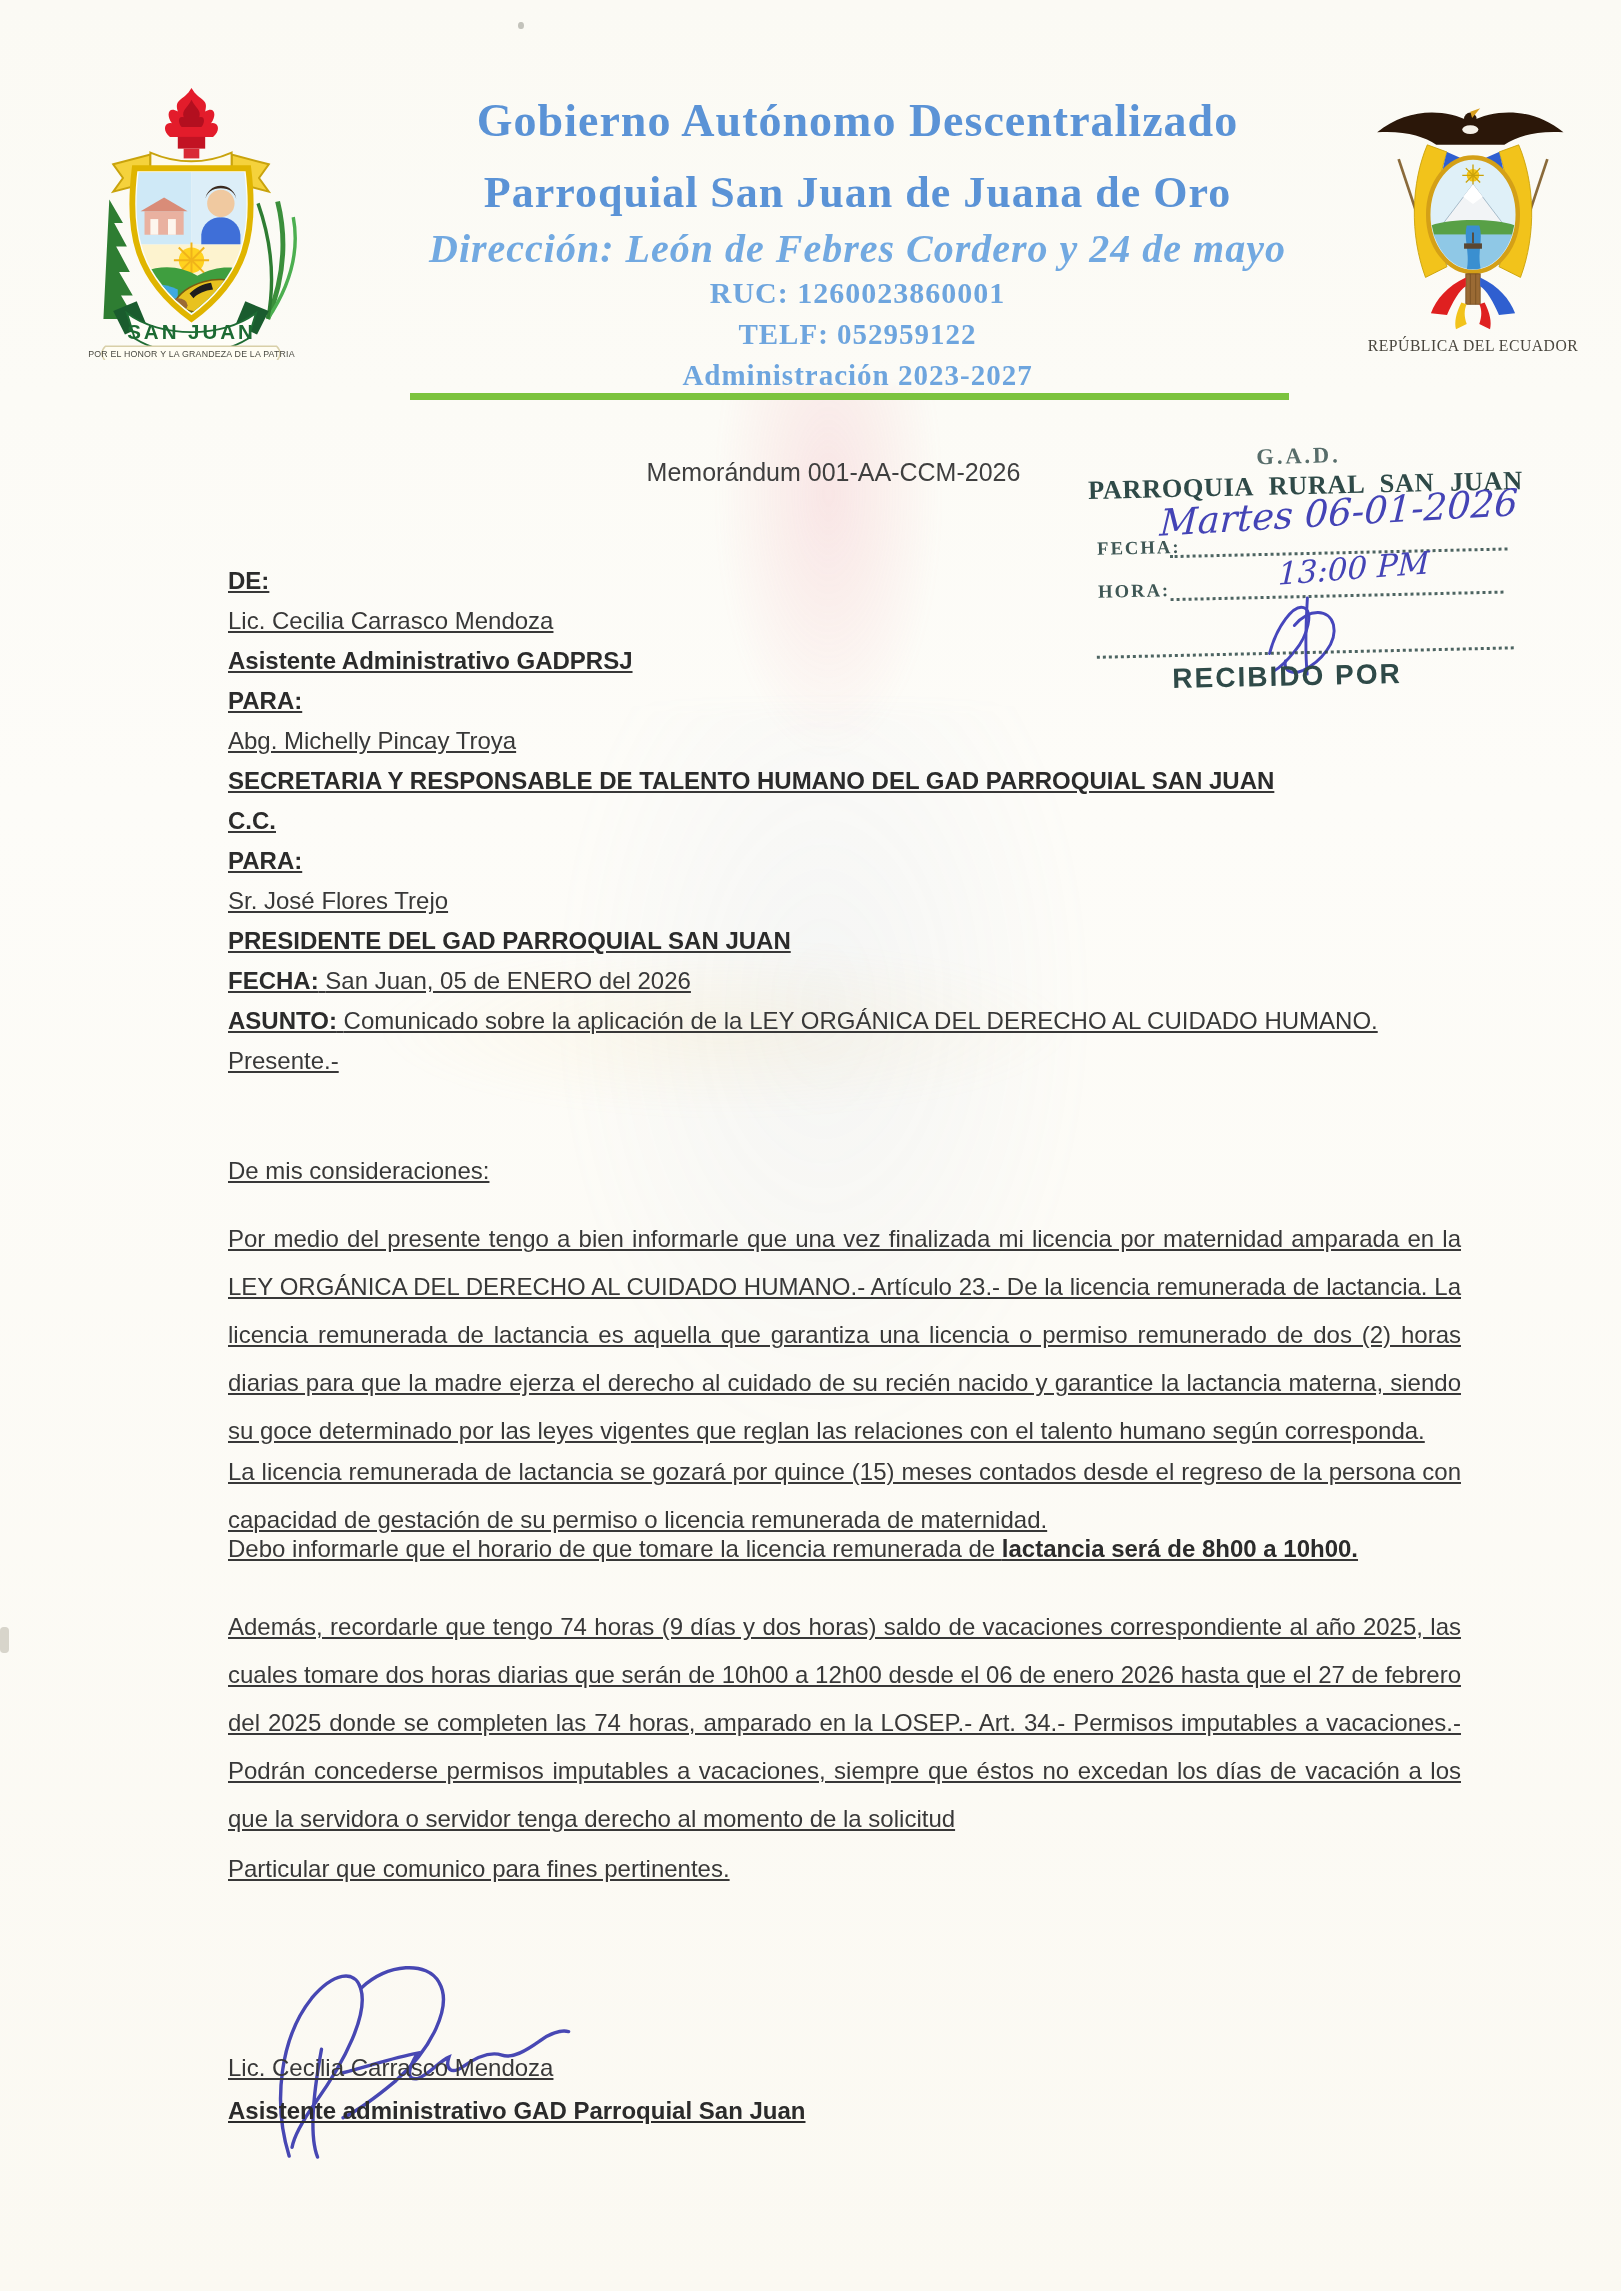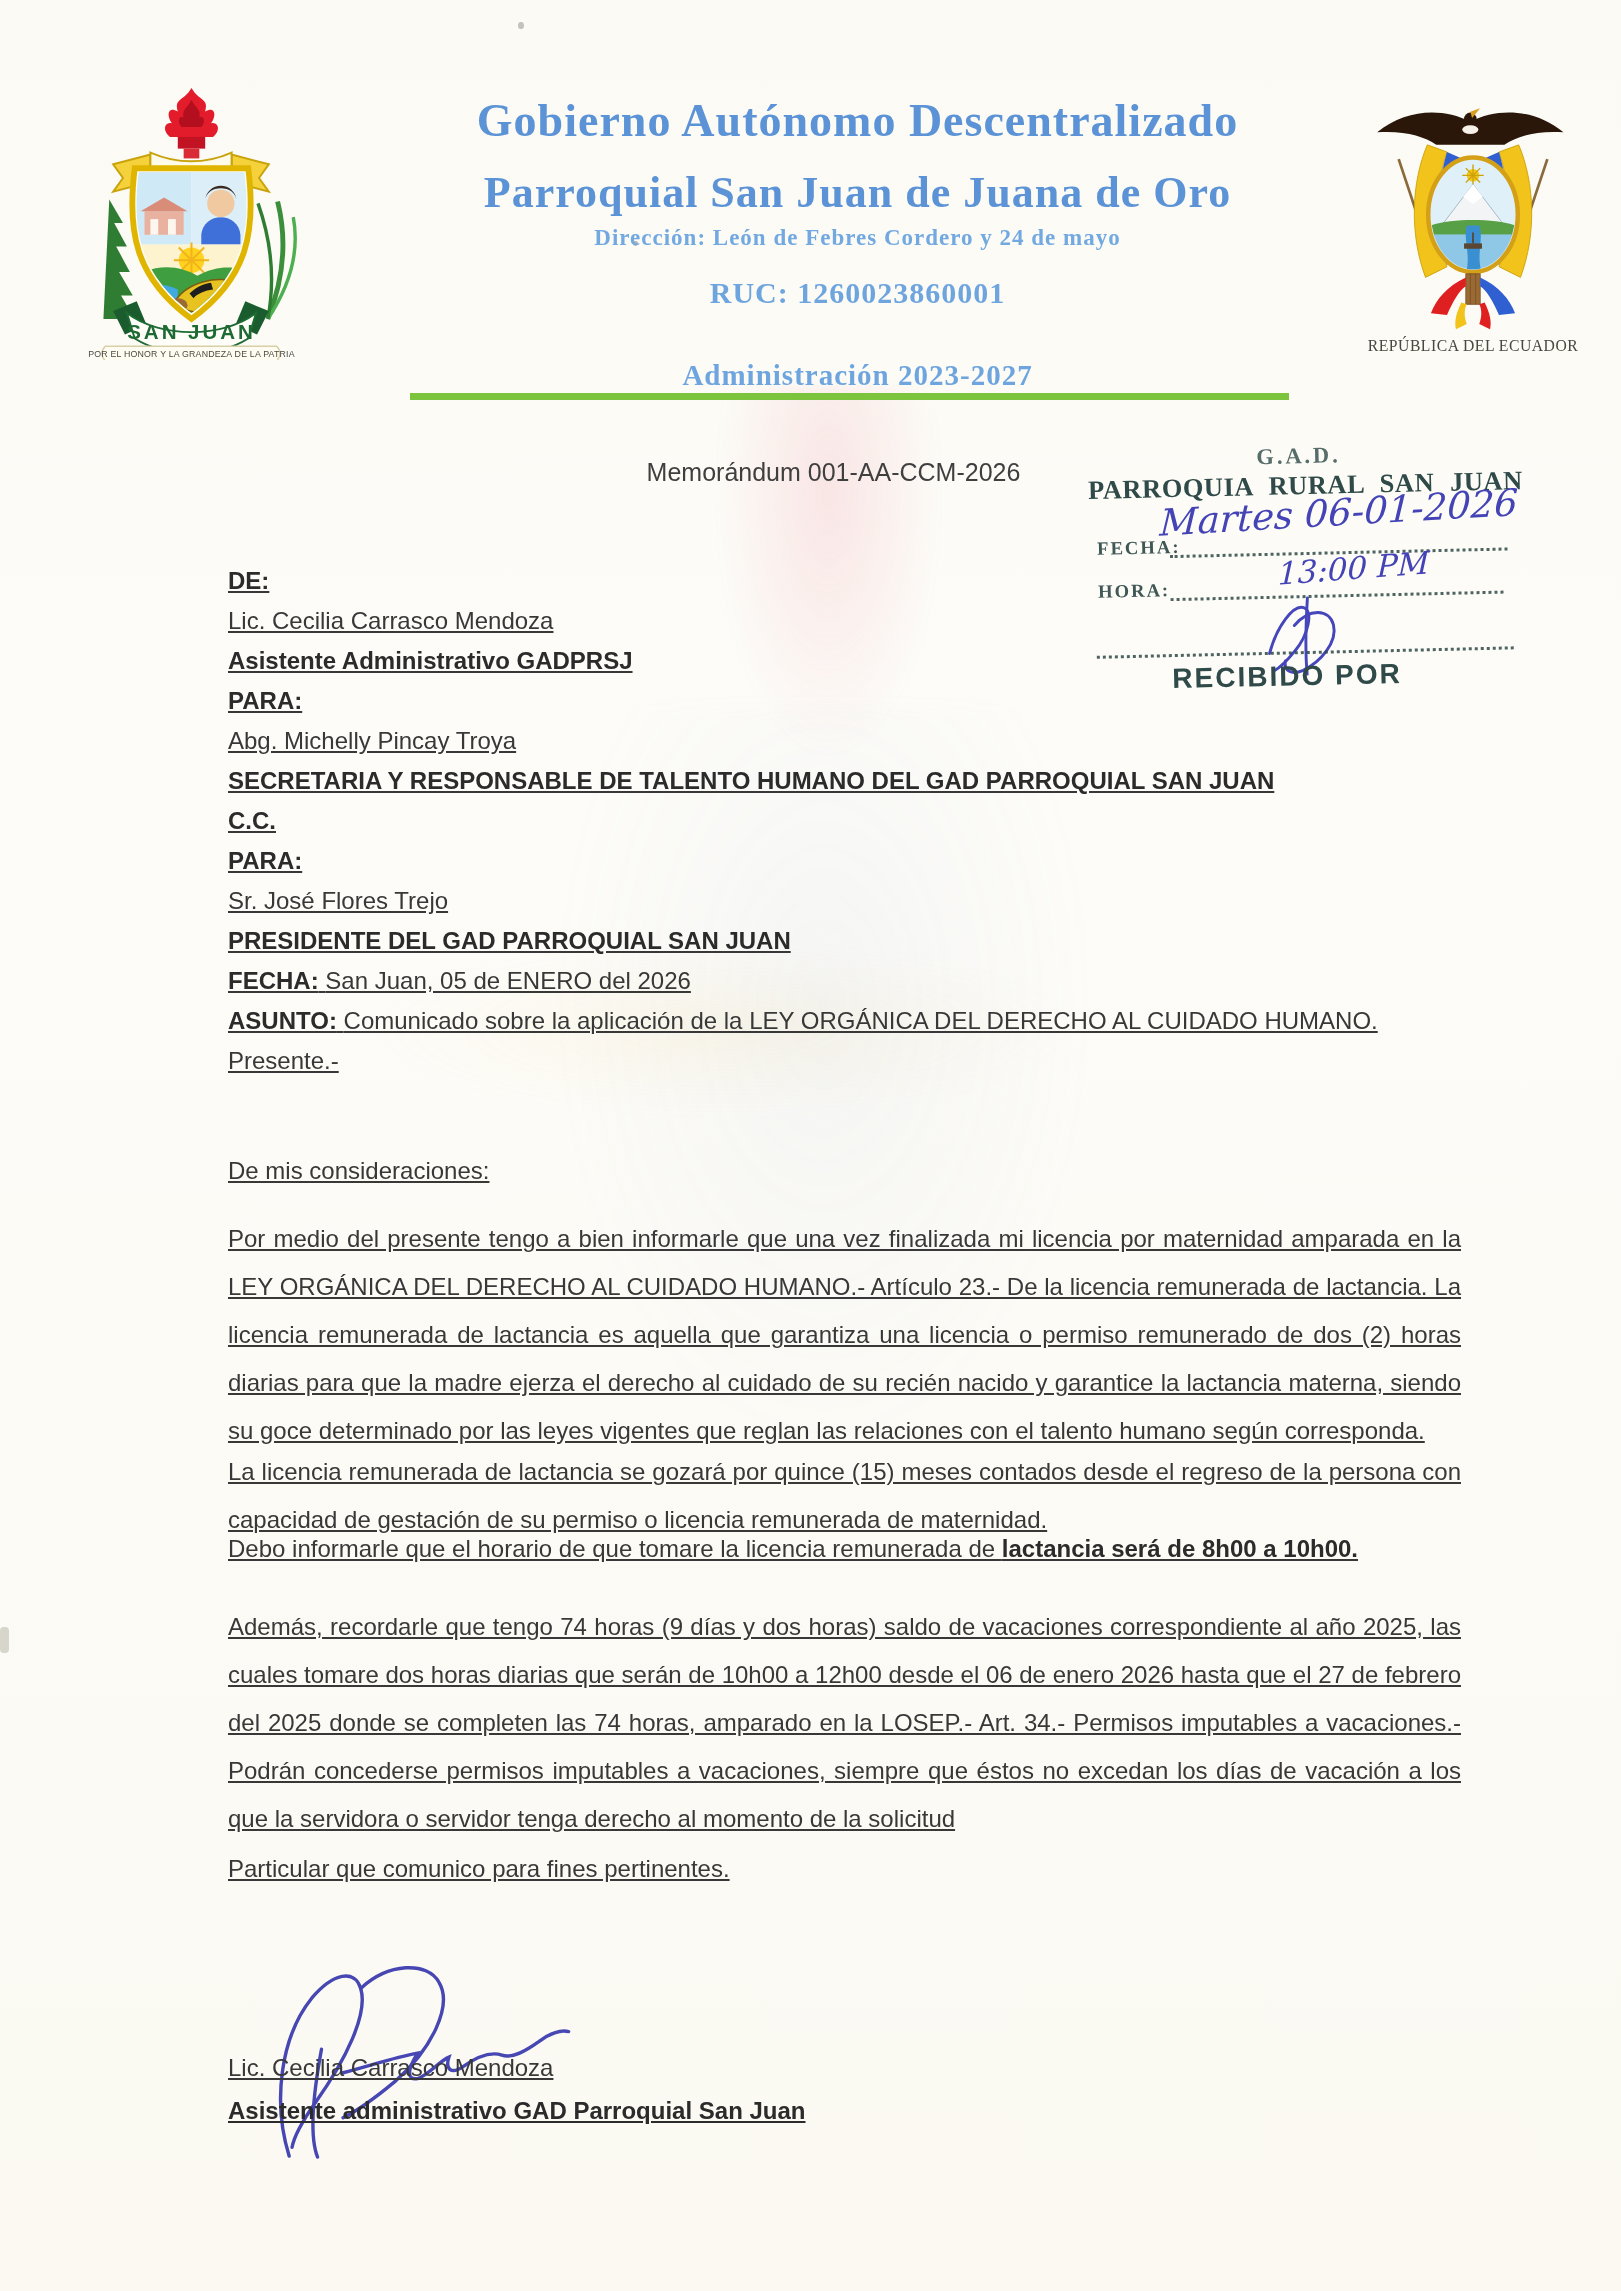--- a/index.html
+++ b/index.html
@@ -25,21 +25,21 @@
   .speck{border-radius:50%;background:#96958c;opacity:.55;}
   .sp1{left:518px;top:21.6px;width:5.9px;height:7.8px;}
   .sp2{left:633px;top:241px;width:4.9px;height:4.9px;opacity:.7;}
   .sp3{left:1466px;top:241px;width:4.9px;height:4.9px;opacity:.35;}
   .smear{left:0px;top:1627px;width:8.8px;height:25.5px;border-radius:3.9px;background:#b3afa2;opacity:.5;}
   
   .t-line{left:392px;width:931px;text-align:center;
     font-family:"Liberation Serif","DejaVu Serif",serif;font-weight:bold;letter-spacing:1px;}
   .t1{top:94px;font-size:46px;color:#5b93d6;}
   .t2{top:167px;font-size:44px;color:#5b93d6;}
-  .t3{top:225px;font-size:23px;color:#72a9e1;}
+  .t3{top:225px;font-size:40px;color:#72a9e1;font-style:italic;}
   .t4{top:276px;font-size:30px;color:#6ea5de;}
   .t5{top:318px;font-size:29px;color:#6ea5de;}
   .t6{top:359px;font-size:29px;color:#6ea5de;}
   .green-rule{left:410px;top:393px;width:879px;height:6.9px;background:#7cc33e;}
   .crest-left{left:76px;top:86px;width:230px;height:274px;}
   .crest-right{left:1370px;top:94px;width:206px;height:245px;}
   .ec-caption{left:1328px;top:337px;width:290px;text-align:center;
     font-family:"Liberation Serif","DejaVu Serif",serif;font-size:15.7px;color:#4a473f;letter-spacing:0.5px;}
   
   .memo-number{left:608px;top:458px;width:451px;text-align:center;font-size:25px;color:#3f3f3f;}
@@ -150,20 +150,21 @@
 
       <path d="M30,266 L205,266 Q212,273 205,281 L30,281 Q23,273 30,266 Z" fill="#fffdf2" stroke="#d8cfa8" stroke-width="1.5"></path>
       <text x="118" y="277" text-anchor="middle" font-family="Liberation Sans,sans-serif" font-size="9" fill="#4a4a42" letter-spacing=".2">POR EL HONOR Y LA GRANDEZA DE LA PATRIA</text>
     </svg>
   </div>
 
   <div class="abs t-line t1">Gobierno Autónomo Descentralizado</div>
   <div class="abs t-line t2">Parroquial San Juan de Juana de Oro</div>
   <div class="abs t-line t3">Dirección: León de Febres Cordero y 24 de mayo</div>
   <div class="abs t-line t4">RUC: 1260023860001</div>
+  <div class="abs t-line t5">TELF: 052959122</div>
   <div class="abs t-line t6">Administración 2023-2027</div>
   <div class="abs green-rule"></div>
 
   <div class="abs crest-right">
     <svg viewBox="0 0 230 260" width="206" height="245">
 
       <path d="M8,36 C40,10 80,8 112,24 C144,8 184,10 216,36 C186,34 164,40 150,50 L74,50 C60,40 38,34 8,36 Z" fill="#2b1709"></path>
       <circle cx="112" cy="21" r="7" fill="#2b1709"></circle>
       <path d="M112,13 L123,9 L114,20 Z" fill="#d8a020"></path>
       <ellipse cx="112" cy="33" rx="9" ry="5" fill="#f5f0e8"></ellipse>

